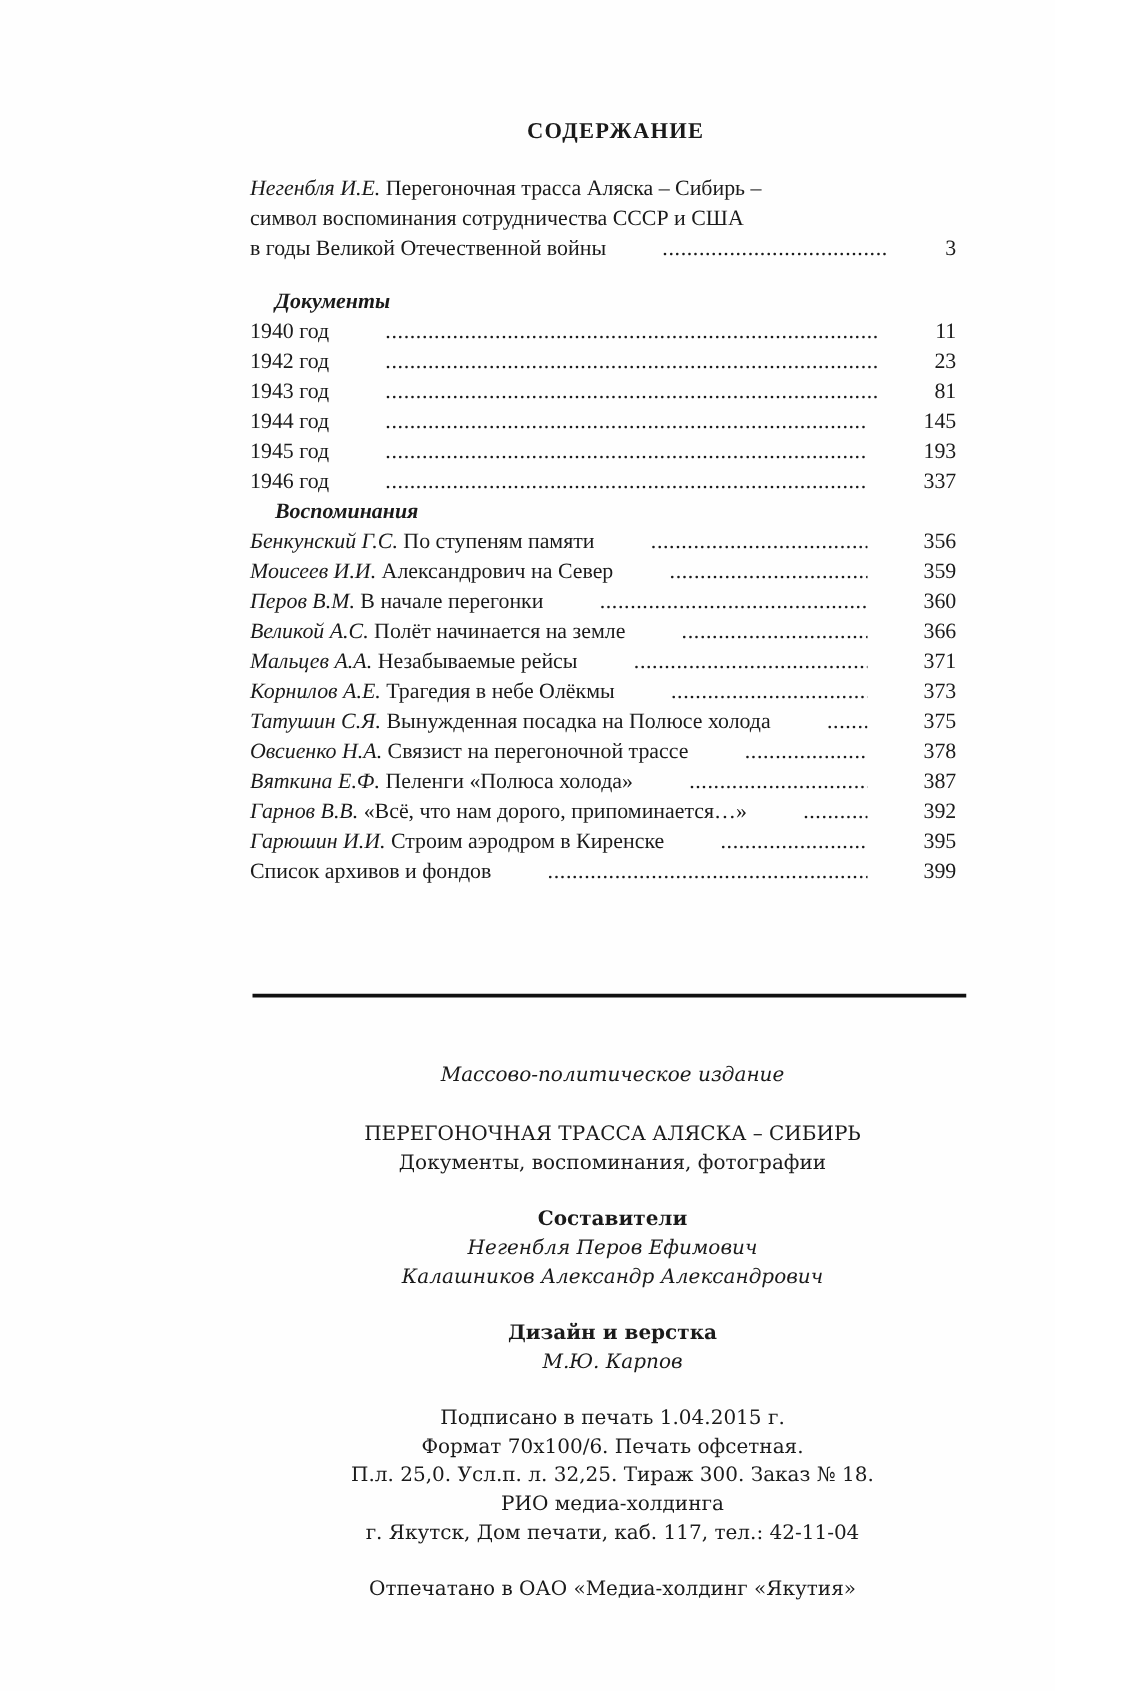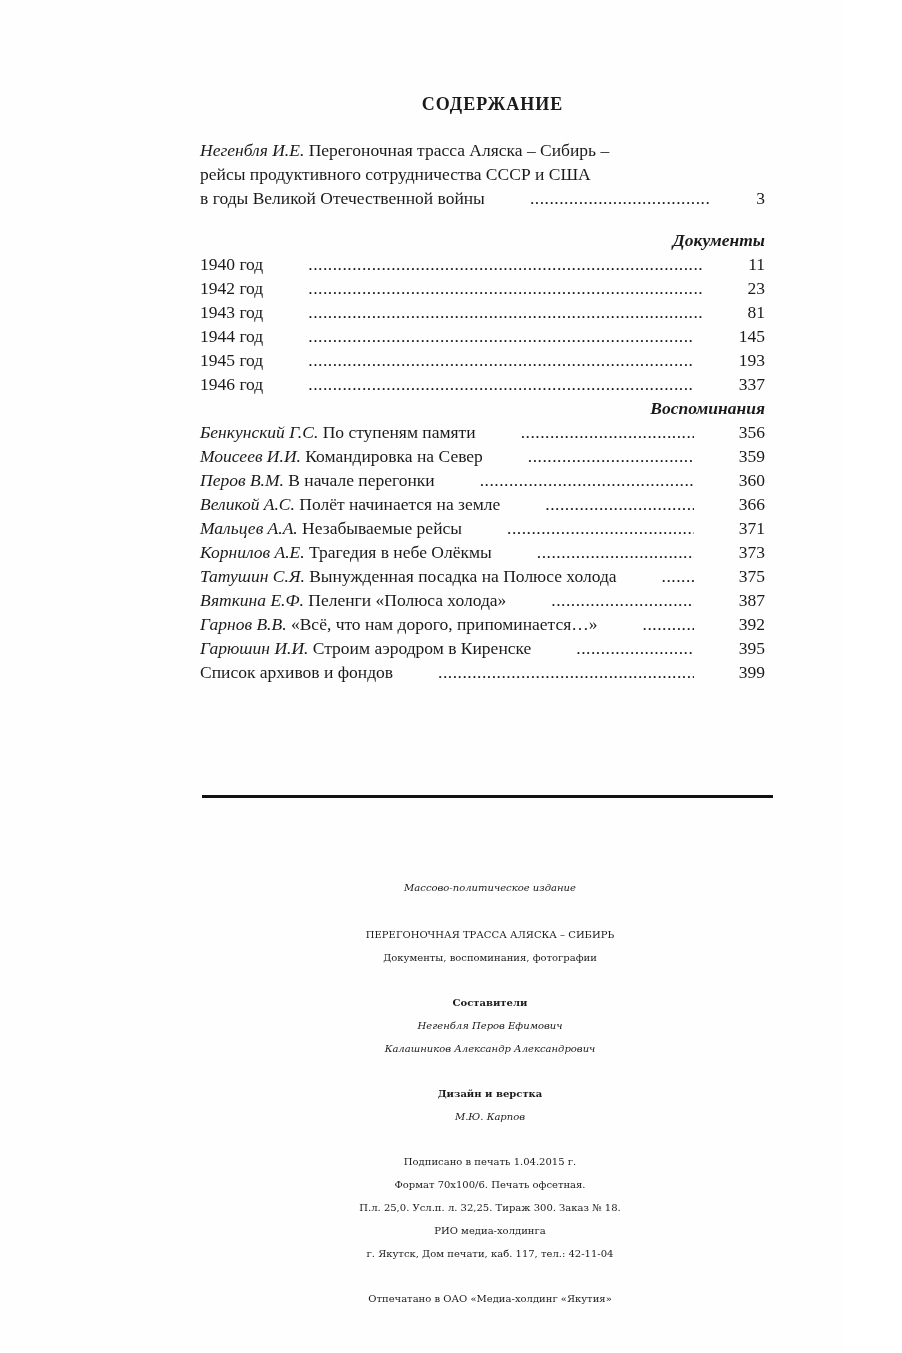--- a/index.html
+++ b/index.html
@@ -10,42 +10,42 @@
          font-family: "Liberation Serif", serif; font-size: 17.5px; line-height: 24px; }
   .toc-title { text-align: center; font-weight: bold; font-size: 18px; letter-spacing: 1px;
                margin-left: 20px; margin-bottom: 22px; }
   .intro-line { white-space: nowrap; }
   .row { display: flex; align-items: flex-end; white-space: nowrap; gap: 44px; }
   .row .lbl { flex: 0 0 auto; }
   .row .dots { flex: 1 1 auto; overflow: hidden; margin: 0 1px; }
   .row .dots::before { content: "......................................................................................................................................................................................................"; letter-spacing: 0.5px; }
   .row .pg { flex: 0 0 auto; }
   .it { font-style: italic; }
-  .section-head { text-align: right; font-style: italic; font-weight: bold; margin-left: 20px; }
+  .section-head { text-align: left; font-style: italic; font-weight: bold; margin-left: 20px; }
   .section-head.first { margin-top: 18px; }
 
   .divider { position: absolute; left: 202px; top: 795px; width: 571px; height: 3px; background: #111; }
 
   .imprint { position: absolute; left: 200px; top: 848px; width: 580px; text-align: center;
-             font-family: "DejaVu Serif", serif; font-size: 10px; line-height: 23px; margin-top: 28px; }
+             font-family: "DejaVu Serif", serif; font-size: 16px; line-height: 23px; }
   .imprint .it { font-style: italic; }
   .imprint .b { font-weight: bold; }
   .gap1 { height: 24px; }
   .gap2 { height: 22px; }
 </style>
 </head>
 <body>
 
 <div class="page">
 
   <div class="toc">
     <div class="toc-title">СОДЕРЖАНИЕ</div>
 
     <div class="intro-line"><span class="it">Негенбля И.Е.</span><span> Перегоночная трасса Аляска – Сибирь –</span></div>
-    <div class="intro-line">рейсы продуктивного сотрудничества СССР и США</div>
+    <div class="intro-line">символ воспоминания сотрудничества СССР и США</div>
     <div class="row">
       <span class="lbl">в годы Великой Отечественной войны</span>
       <span class="dots"></span>
       <span class="pg">3</span>
     </div>
 
     <div class="section-head first">Документы</div>
 
     <div class="row">
         <span class="lbl">1940 год</span>
@@ -79,21 +79,21 @@
       </div>
 
     <div class="section-head">Воспоминания</div>
 
     <div class="row">
         <span class="lbl"><span class="it">Бенкунский Г.С.</span><span> По ступеням памяти</span></span>
         <span class="dots"></span>
         <span class="pg">356</span>
       </div>
     <div class="row">
-        <span class="lbl"><span class="it">Моисеев И.И.</span><span> Командировка на Север</span></span>
+        <span class="lbl"><span class="it">Моисеев И.И.</span><span> Александрович на Север</span></span>
         <span class="dots"></span>
         <span class="pg">359</span>
       </div>
     <div class="row">
         <span class="lbl"><span class="it">Перов В.М.</span><span> В начале перегонки</span></span>
         <span class="dots"></span>
         <span class="pg">360</span>
       </div>
     <div class="row">
         <span class="lbl"><span class="it">Великой А.С.</span><span> Полёт начинается на земле</span></span>
@@ -107,20 +107,25 @@
       </div>
     <div class="row">
         <span class="lbl"><span class="it">Корнилов А.Е.</span><span> Трагедия в небе Олёкмы</span></span>
         <span class="dots"></span>
         <span class="pg">373</span>
       </div>
     <div class="row">
         <span class="lbl"><span class="it">Татушин С.Я.</span><span> Вынужденная посадка на Полюсе холода</span></span>
         <span class="dots"></span>
         <span class="pg">375</span>
+      </div>
+    <div class="row">
+        <span class="lbl"><span class="it">Овсиенко Н.А.</span><span> Связист на перегоночной трассе</span></span>
+        <span class="dots"></span>
+        <span class="pg">378</span>
       </div>
     <div class="row">
         <span class="lbl"><span class="it">Вяткина Е.Ф.</span><span> Пеленги «Полюса холода»</span></span>
         <span class="dots"></span>
         <span class="pg">387</span>
       </div>
     <div class="row">
         <span class="lbl"><span class="it">Гарнов В.В.</span><span> «Всё, что нам дорого, припоминается…»</span></span>
         <span class="dots"></span>
         <span class="pg">392</span>

